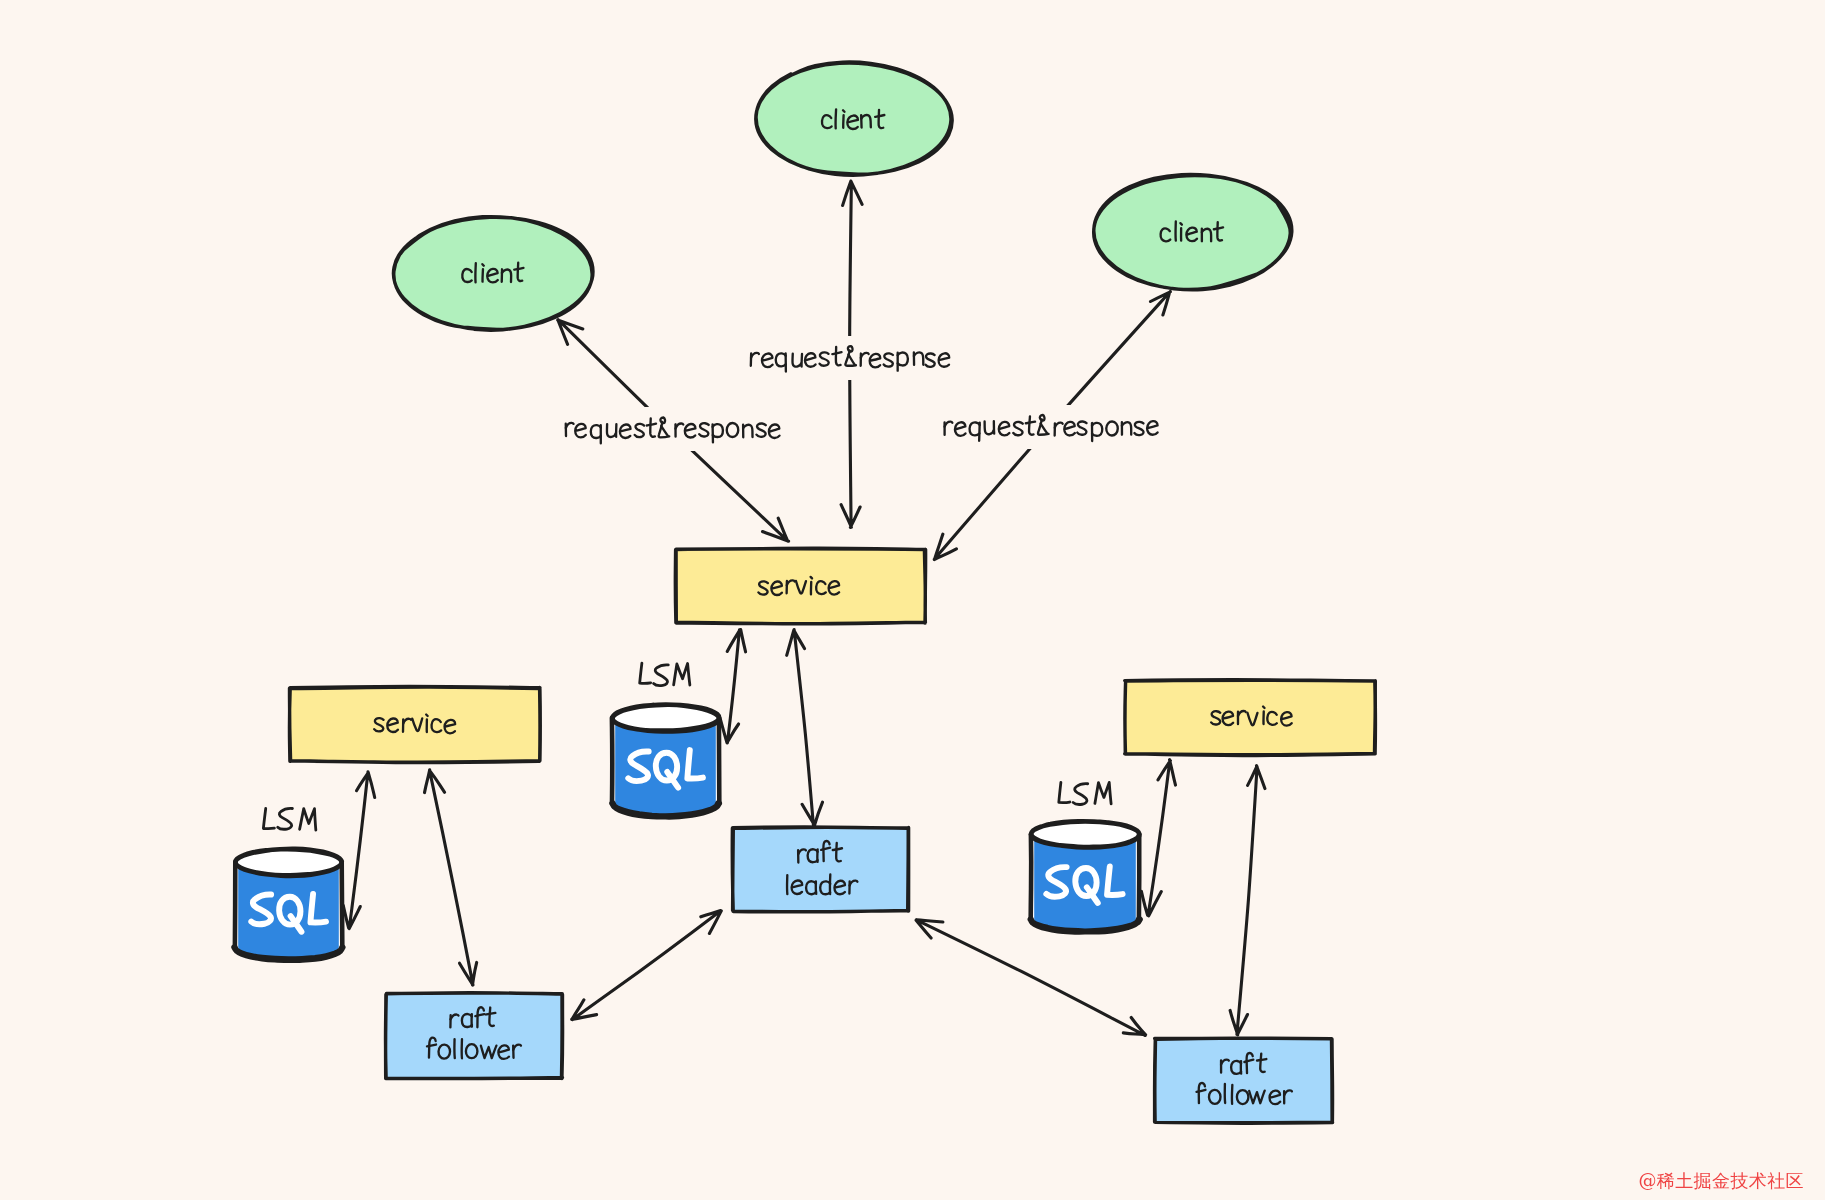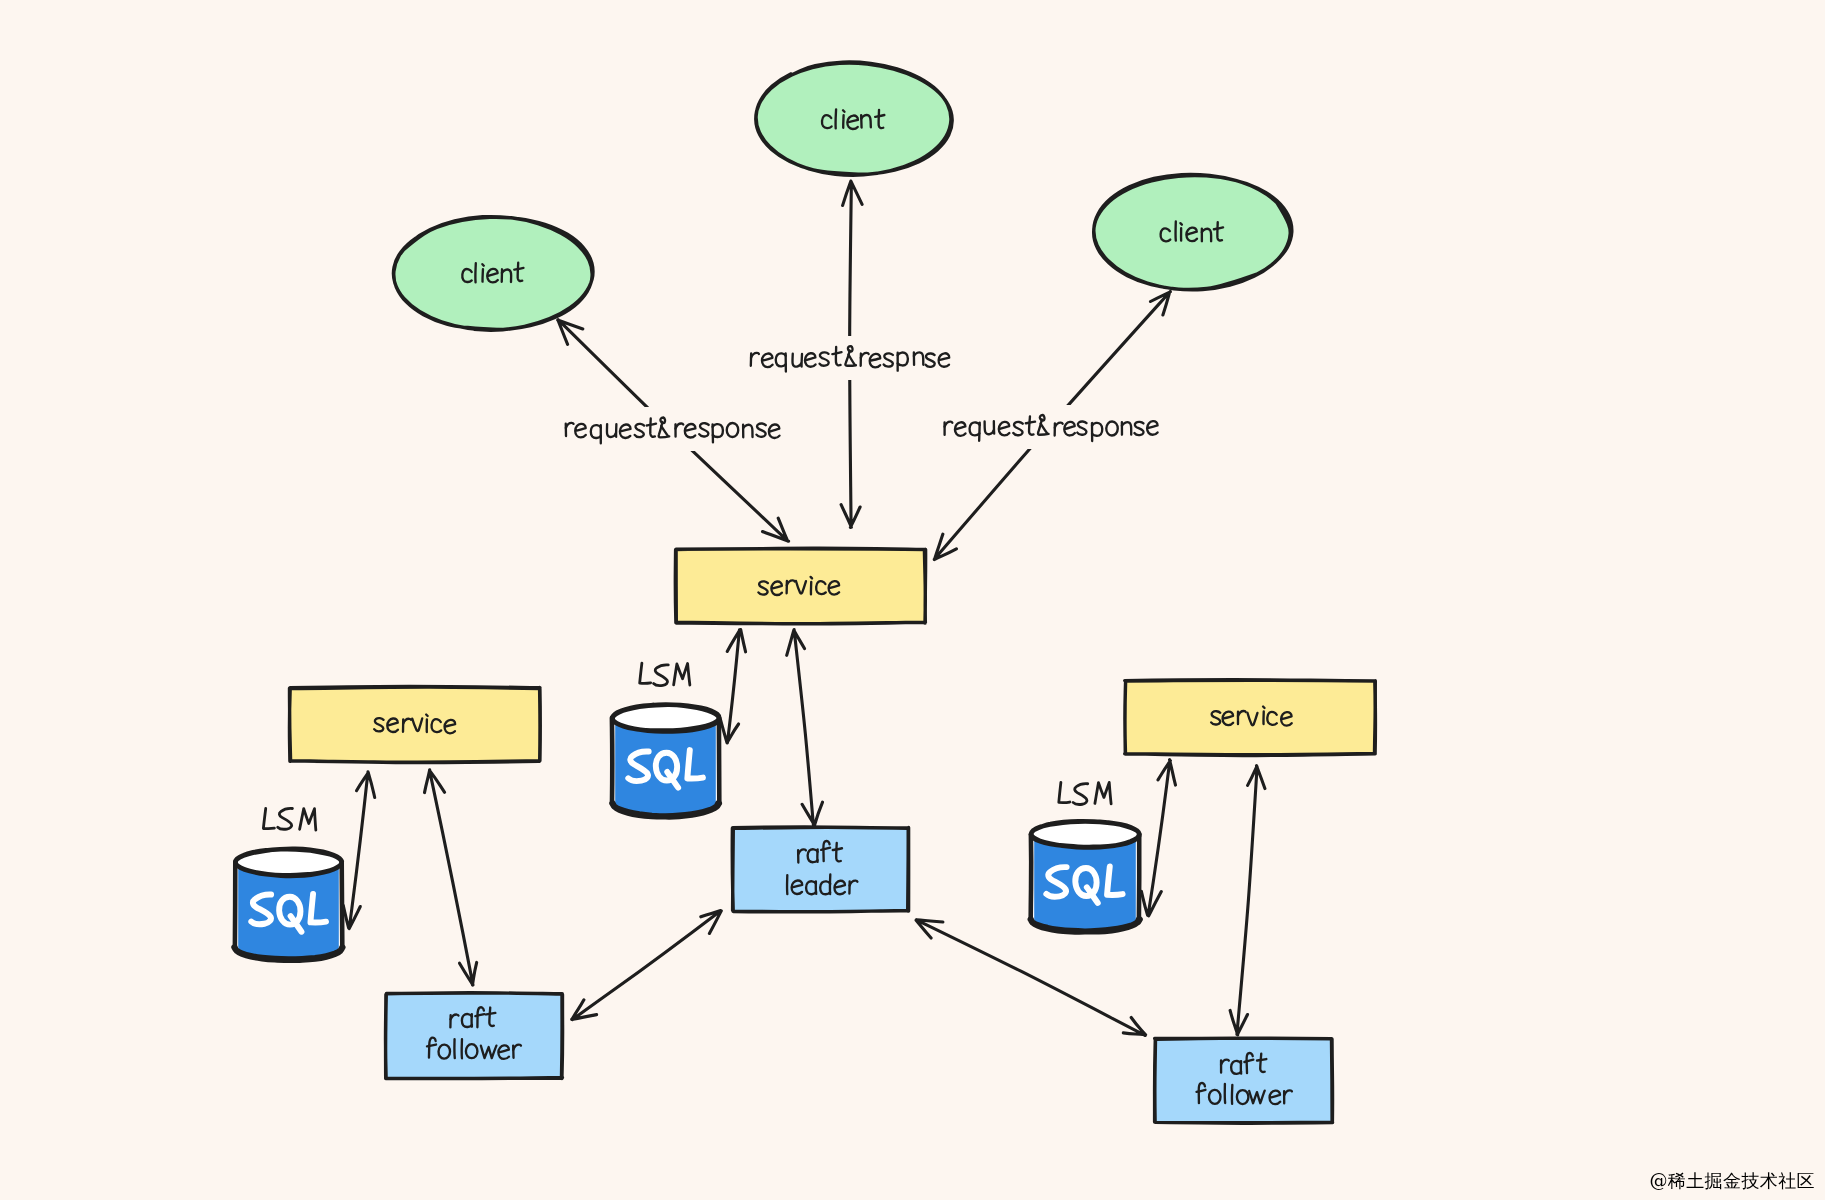--- a/index.html
+++ b/index.html
@@ -15,21 +15,21 @@
   .ink-text path{fill:none;stroke:#1e1e1e;stroke-linecap:round;stroke-linejoin:round;}
   .sql-text path{stroke:#ffffff;}
   .sr-text{font-size:0.01px;fill:none;stroke:none;opacity:0;}
   .fill-client{fill:#b1f0bd;stroke:none;}
   .fill-service{fill:#fdeb96;stroke:none;}
   .fill-raft{fill:#a5d8fb;stroke:none;}
   .fill-sql{fill:#2f86e0;stroke:none;}
   .fill-sqltop{fill:#ffffff;stroke:none;}
   .fill-sqlwhite{fill:#ffffff;stroke:none;}
   .lblbg{fill:#fdf6f0;stroke:none;}
-  #watermark{position:absolute;right:10px;bottom:7px;color:#000000;font-size:18px;
+  #watermark{position:absolute;right:21px;bottom:7px;color:#ef4444;font-size:18px;
              font-family:"DejaVu Serif",serif;letter-spacing:0.4px;white-space:nowrap;}
 </style>
 </head>
 <body>
 
 <div id="stage">
 <svg id="diagram" viewBox="0 0 1825 1200" width="1825" height="1200">
 <g>
   <path class="ink arrow" d="M788.1 541.2C671.9 431.8 672.1 432.2 558.1 319.6M557.7 320.0C570.2 324.5 570.1 324.4 582.8 329.0M558.2 320.6C562.9 332.5 562.7 332.3 567.6 344.3M788.6 541.2C775.4 536.5 775.2 536.3 762.5 531.5M787.6 540.9C782.8 529.7 783.1 530.0 778.2 518.2"></path>
   <path class="ink arrow" d="M851.1 526.8C849.3 354.5 848.9 354.7 851.4 181.9M850.9 181.1C856.7 193.1 856.6 192.8 862.1 204.3M850.8 181.2C846.2 193.6 846.3 193.3 842.6 205.5M851.4 527.2C846.5 515.7 846.0 515.4 841.1 504.6M850.4 527.3C855.7 517.1 855.3 517.2 860.1 507.0"></path>

